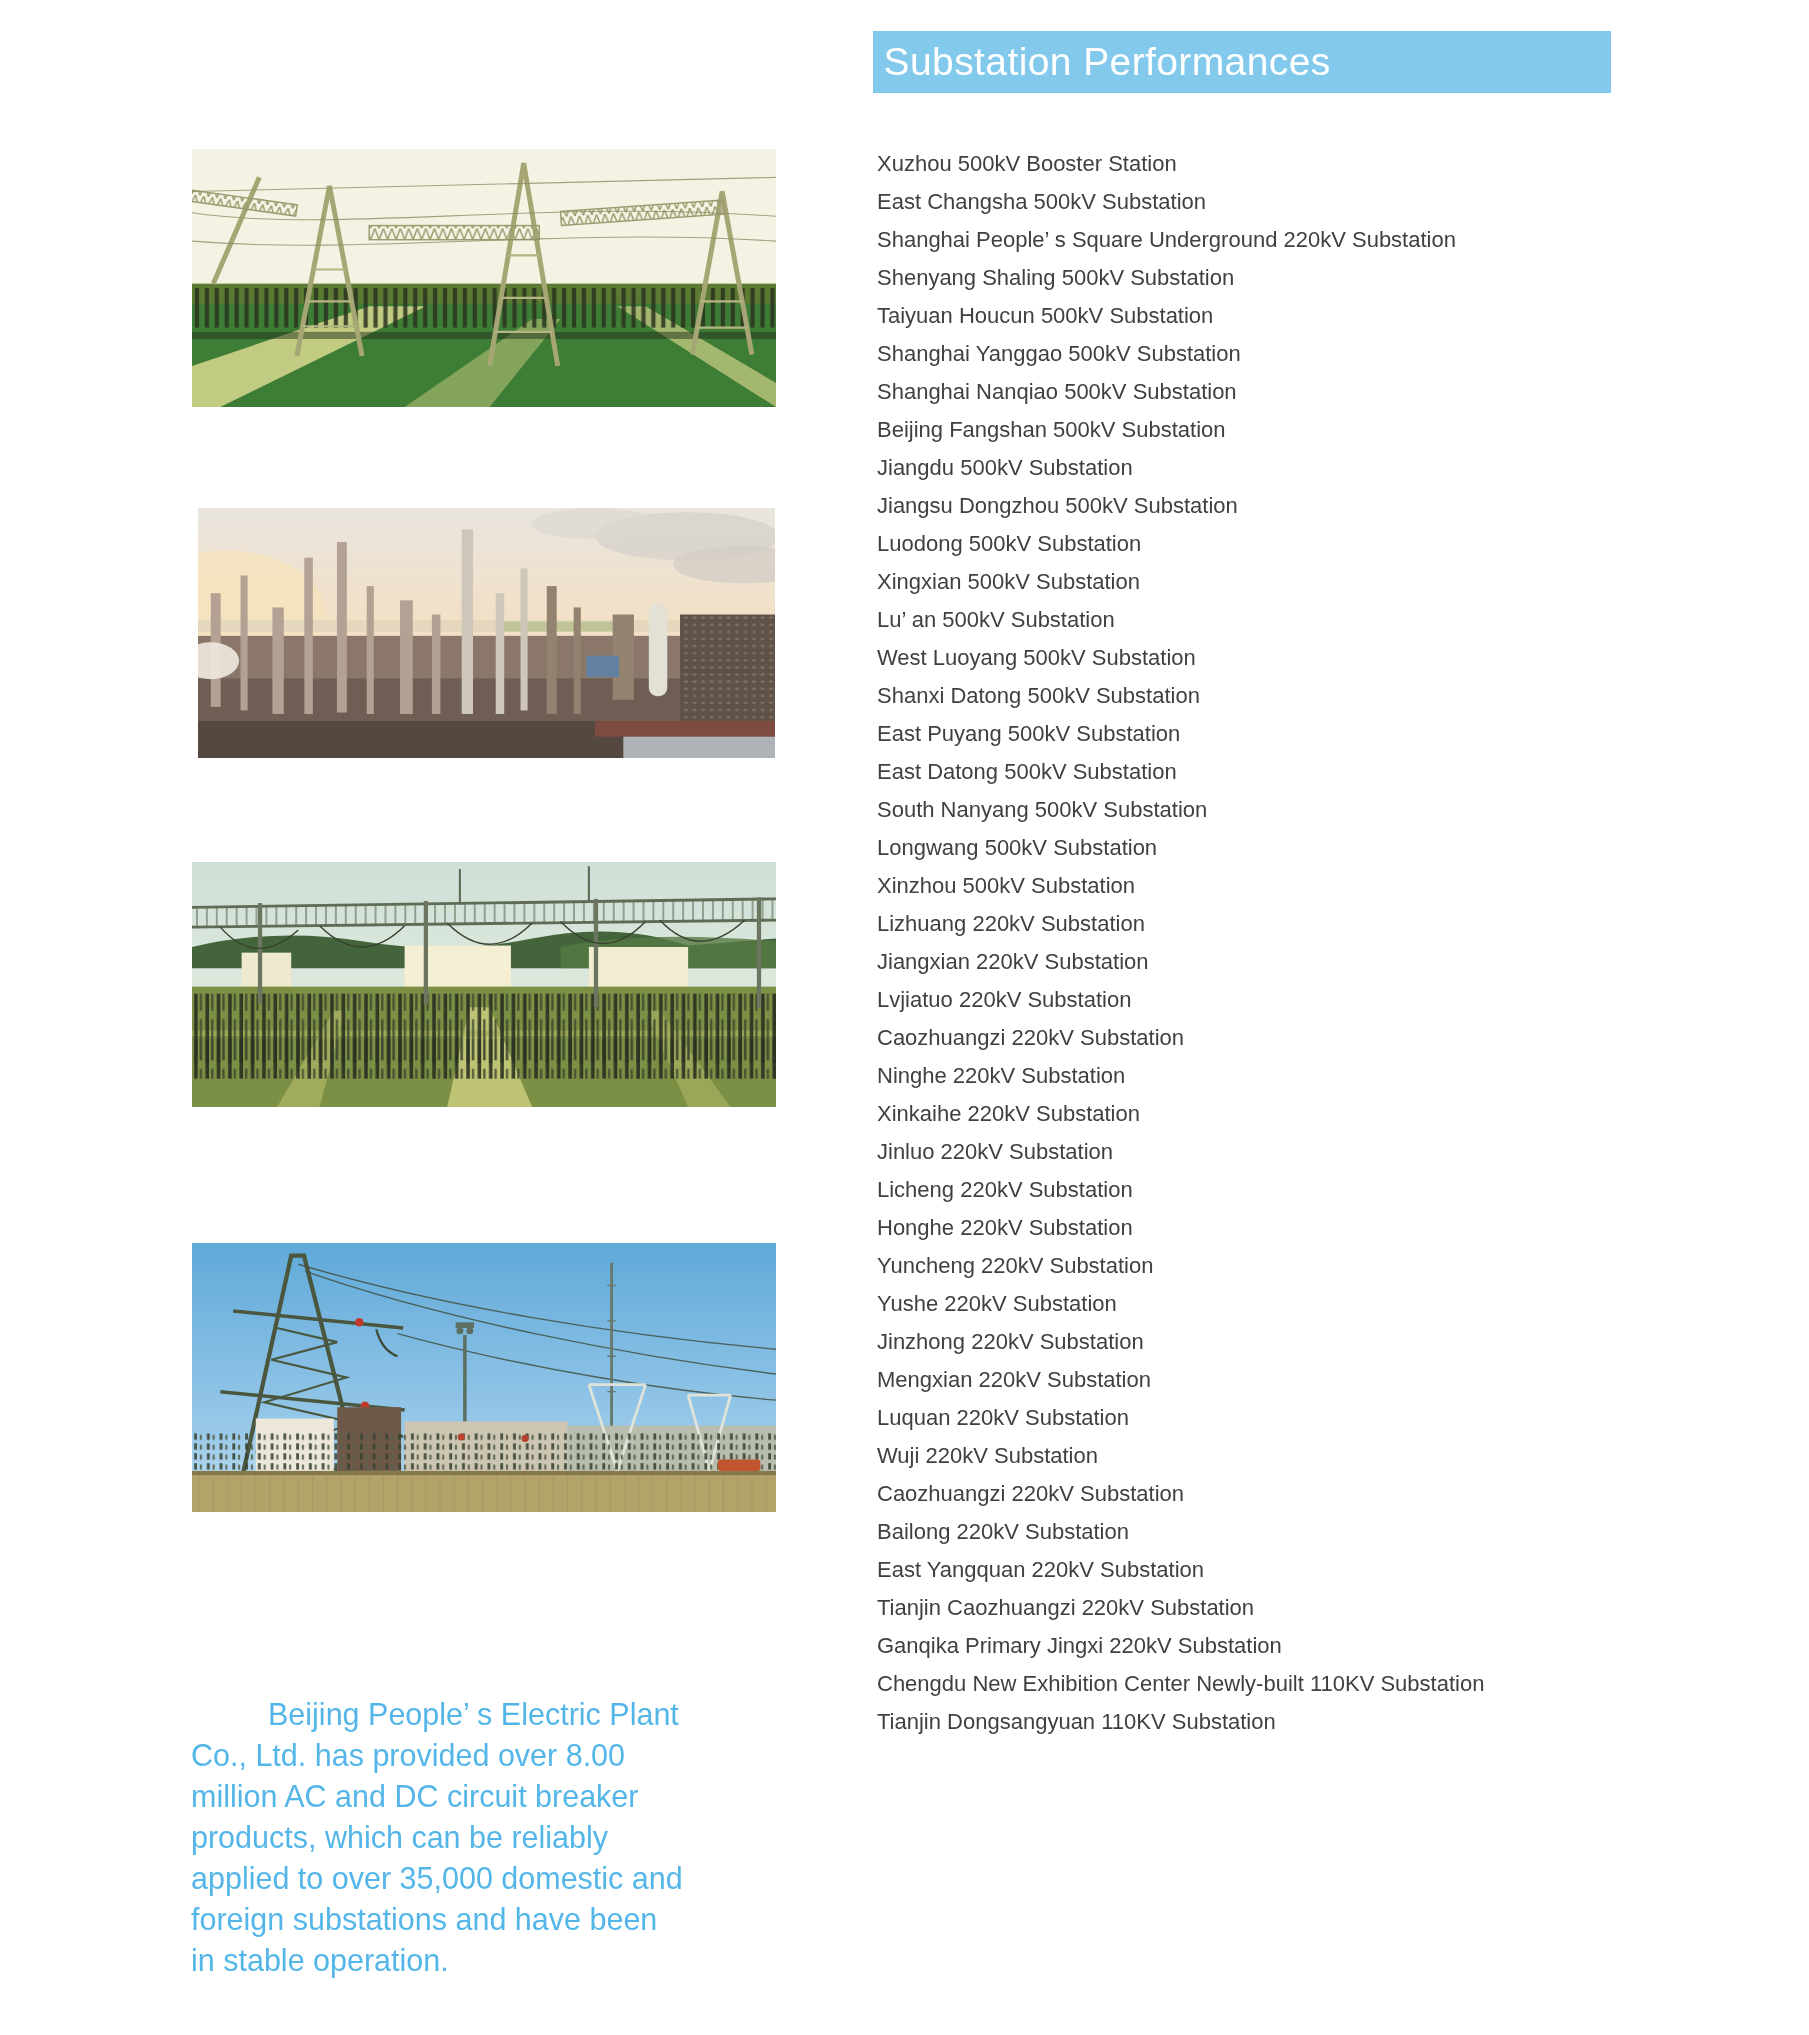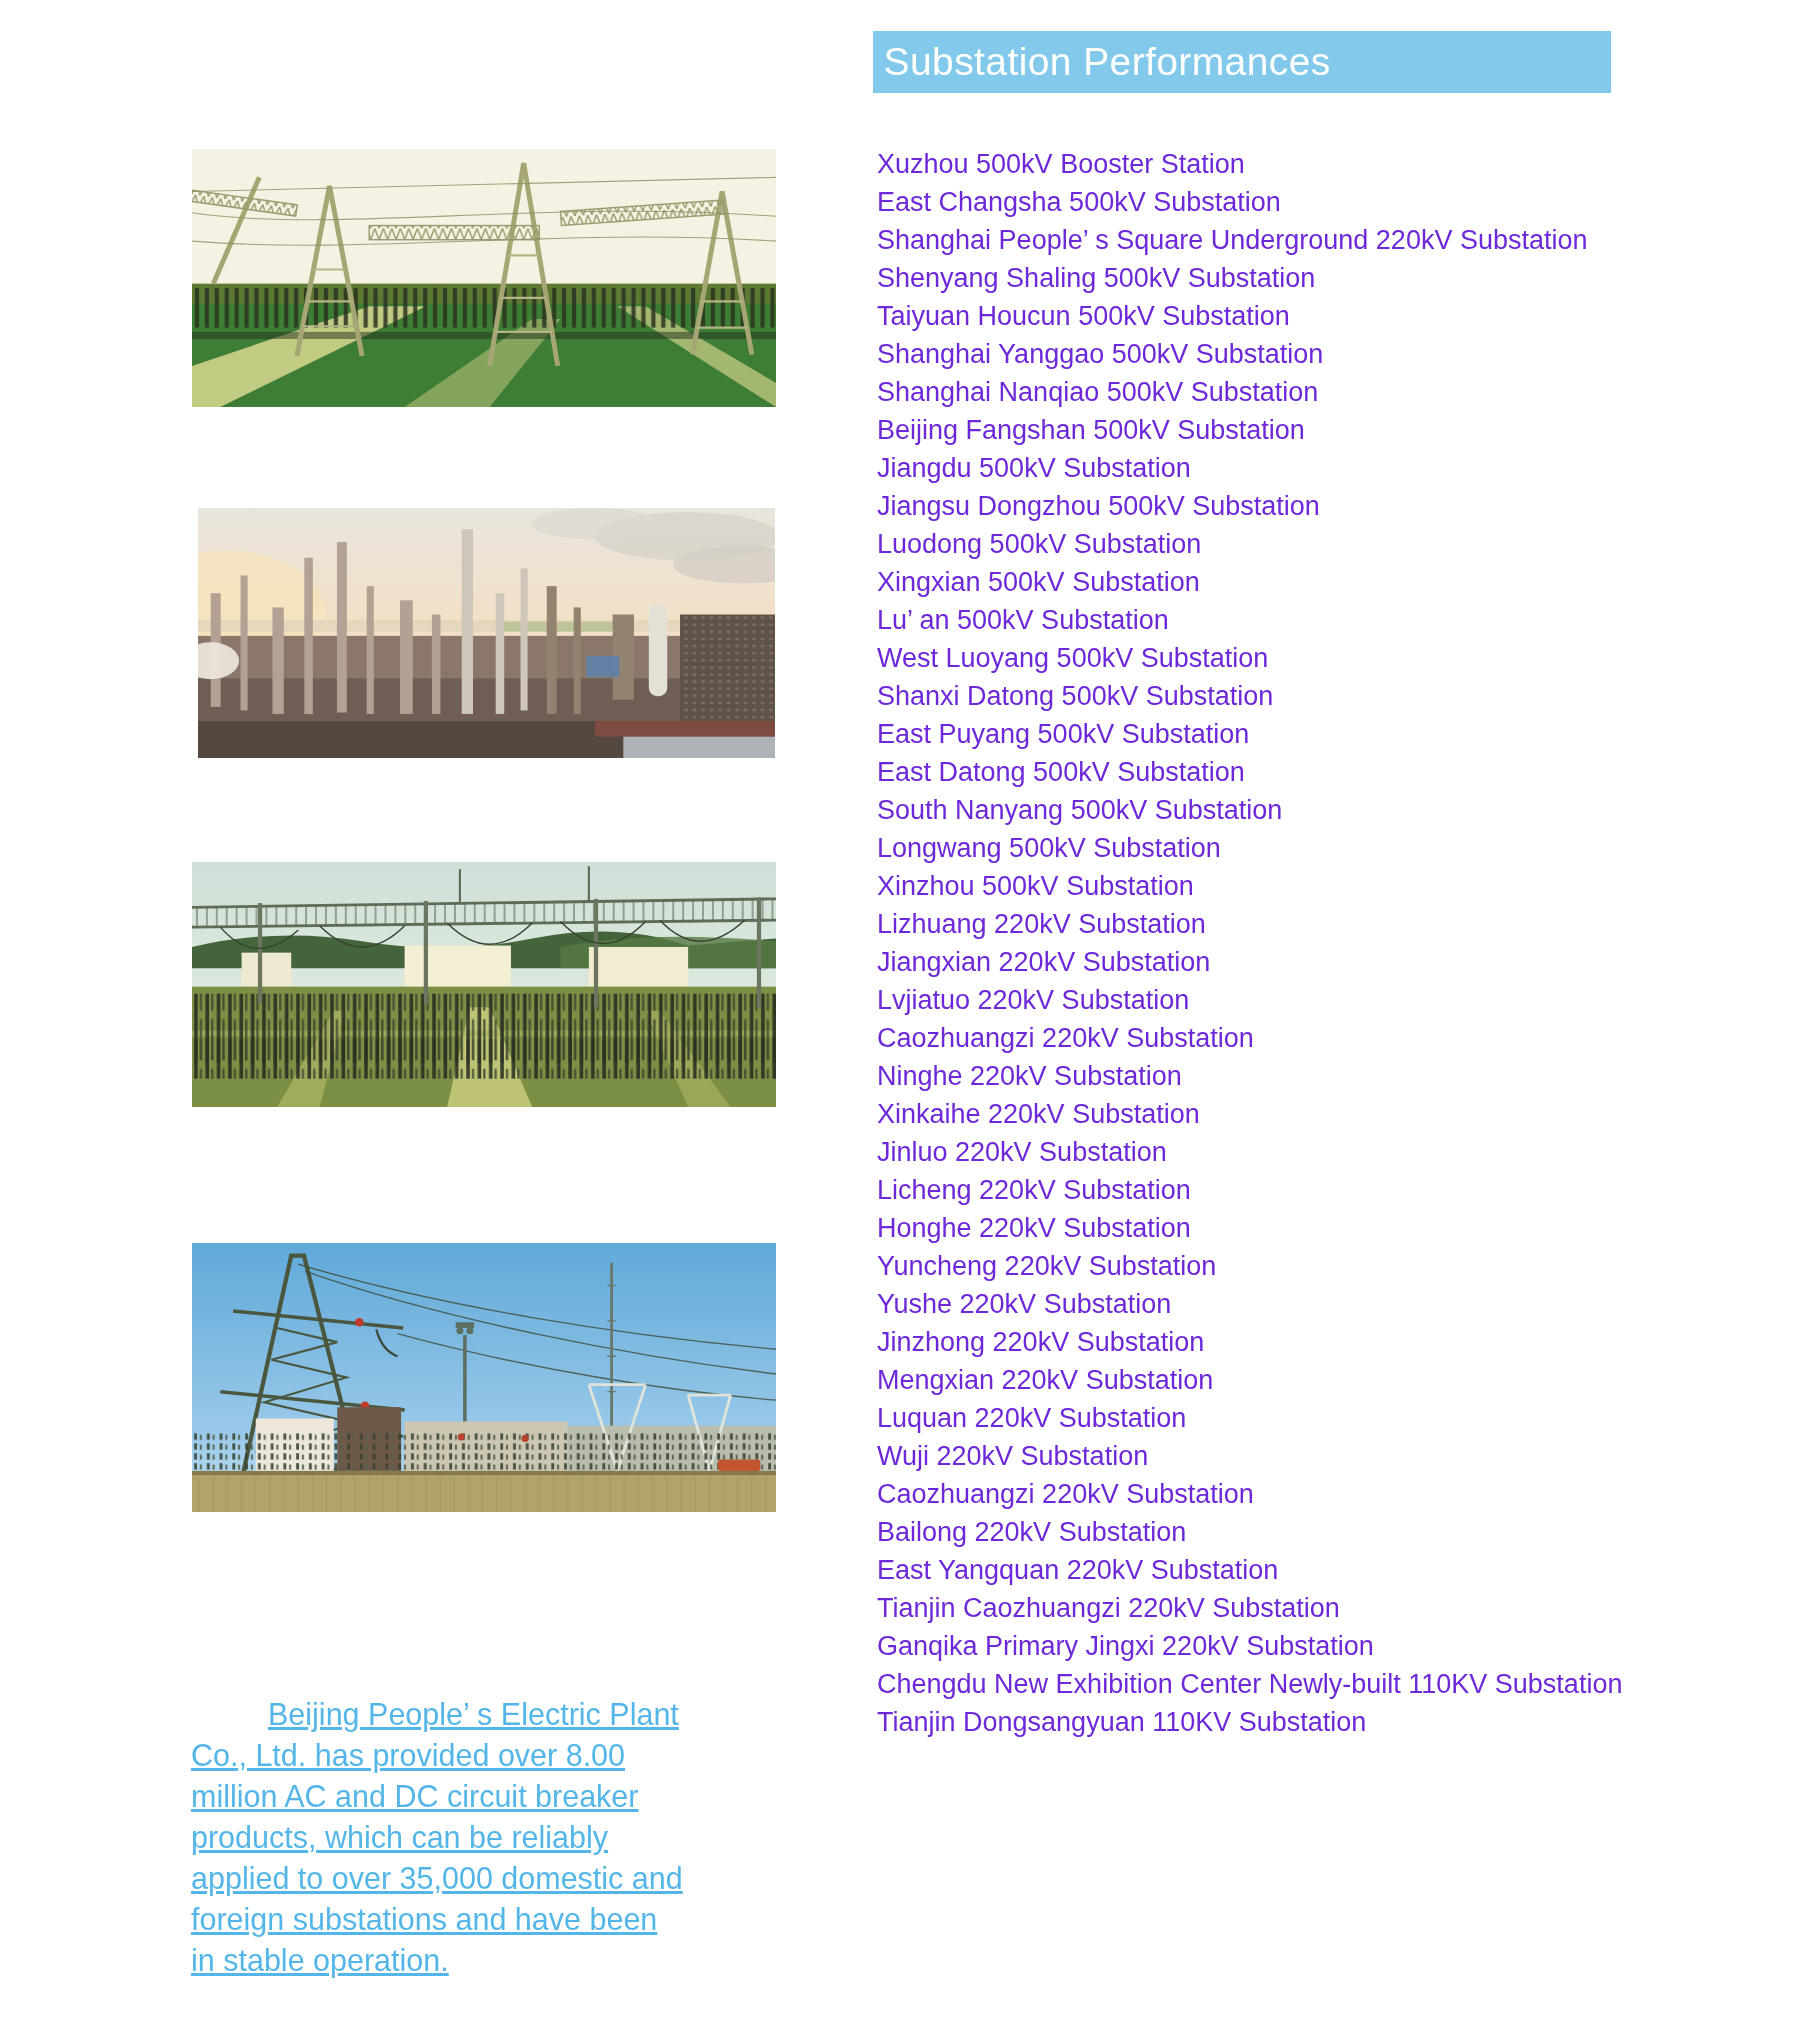--- a/index.html
+++ b/index.html
@@ -31,22 +31,22 @@
 
   
   .sub-list {
     position: absolute;
     left: 877px; top: 145px;
     width: 837px;
   }
   .sub-item {
     height: 38px;
     line-height: 38px;
-    font-size: 27px;
-    color: #6d28d9;
+    font-size: 22px;
+    color: #404040;
     white-space: pre;
   }
 
   
   .photo { position: absolute; overflow: hidden; }
   .photo svg { display: block; width: 100%; height: 100%; }
   #photo1 { left: 192px; top: 149px;  width: 584px; height: 258px; }
   #photo2 { left: 198px; top: 508px;  width: 577px; height: 250px; }
   #photo3 { left: 192px; top: 862px; width: 584px; height: 245px; }
   #photo4 { left: 192px; top: 1243px; width: 584px; height: 269px; }
@@ -56,21 +56,20 @@
     position: absolute;
     left: 191px; top: 1694px;
     width: 638px;
     color: #54b6e8;
     font-size: 30.5px;
   }
   .para-line {
     height: 41px;
     line-height: 41px;
     white-space: pre;
-    text-decoration: underline;
   }
   .para-line:first-child { text-indent: 77px; }
 </style>
 </head>
 <body>
 
 <div class="page">
 
   <div class="header-bar">
     <div class="header-title">Substation Performances</div>

